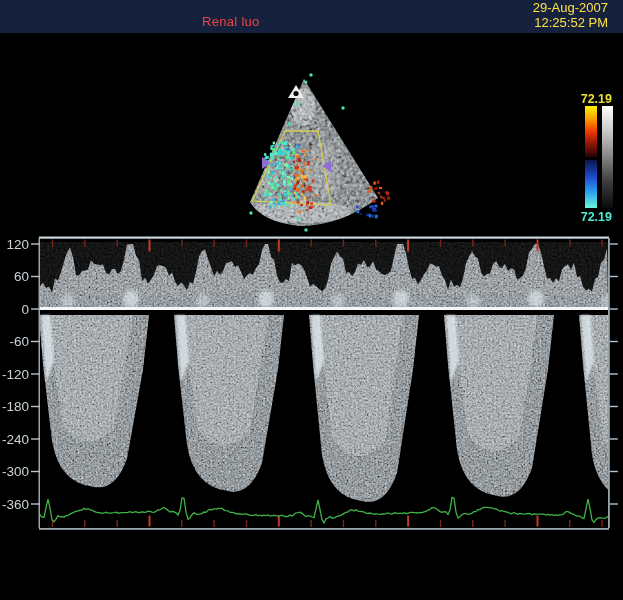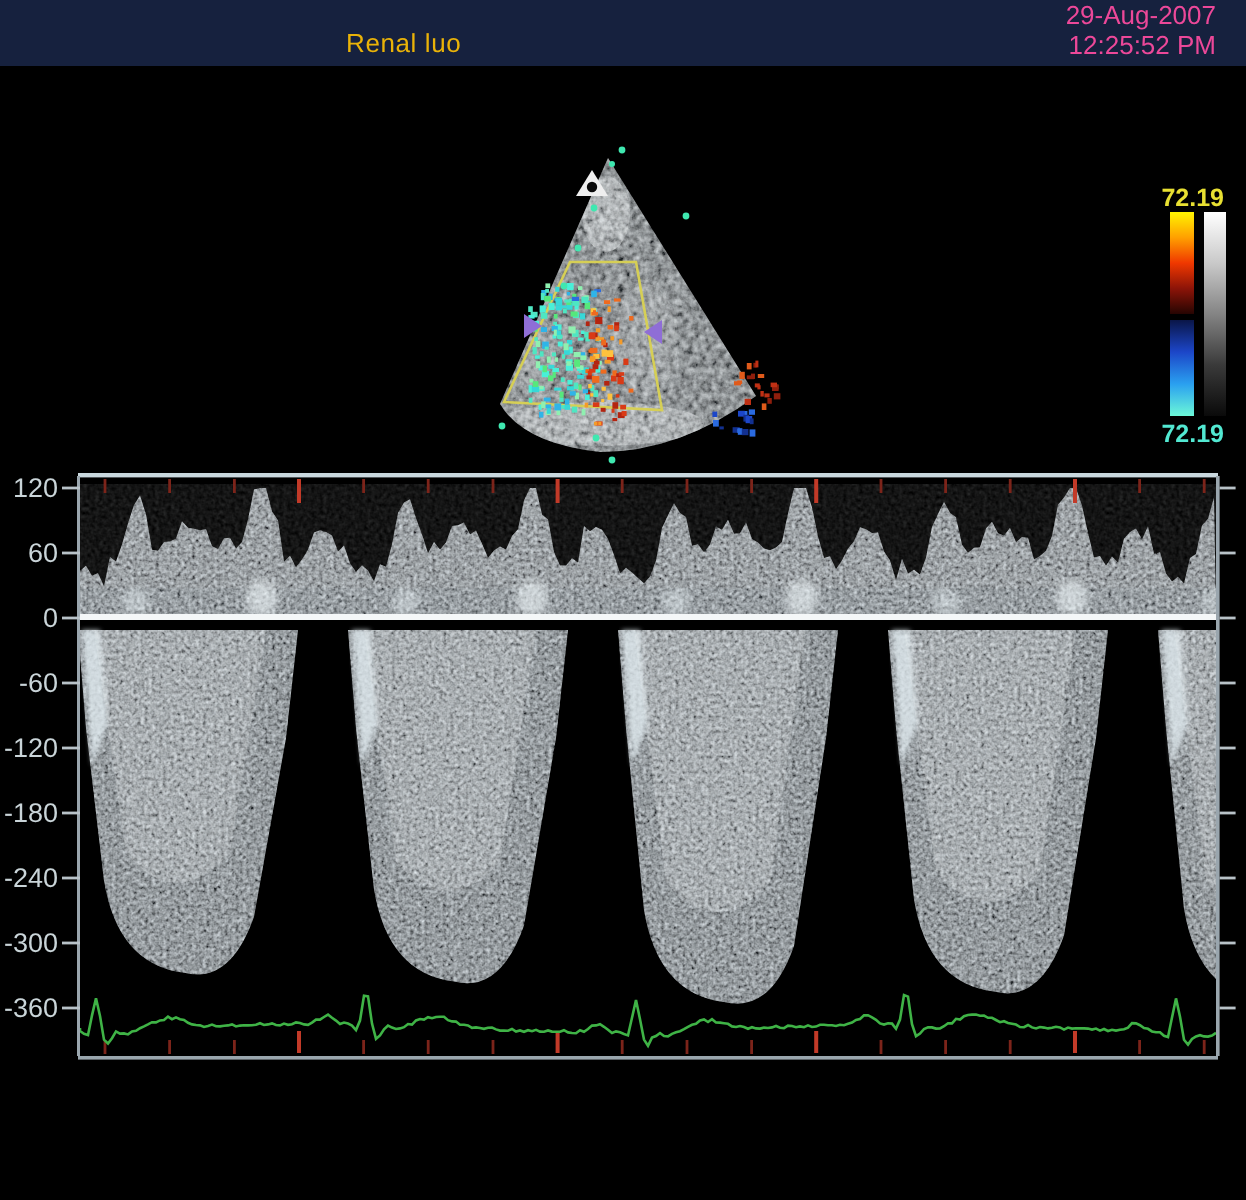--- a/index.html
+++ b/index.html
@@ -1,20 +1,20 @@
 <!DOCTYPE html>
 <html><head>
 <meta charset="utf-8">
 <style>
   html,body{margin:0;padding:0;background:#000;}
   .screen{position:relative;width:623px;height:600px;background:#000;overflow:hidden;
           font-family:"Liberation Sans",sans-serif;}
   .header{position:absolute;top:0;left:0;width:623px;height:33px;background:#16213e;}
-  .title{position:absolute;left:173px;top:14px;font-size:13px;color:#eab308;letter-spacing:.3px;}
-  .datetime{position:absolute;top:1px;right:15px;text-align:right;font-size:13px;color:#ec4899;line-height:14.5px;}
+  .title{position:absolute;left:202px;top:14px;font-size:13px;color:#ef4444;letter-spacing:.3px;}
+  .datetime{position:absolute;top:1px;right:15px;text-align:right;font-size:13px;color:#fde047;line-height:14.5px;}
   svg{position:absolute;top:0;left:0;}
   text{font-family:"Liberation Sans",sans-serif;}
 </style>
 </head>
 <body>
 
 <div class="screen">
   <div class="header">
     <span class="title">Renal luo</span>
     <div class="datetime">

